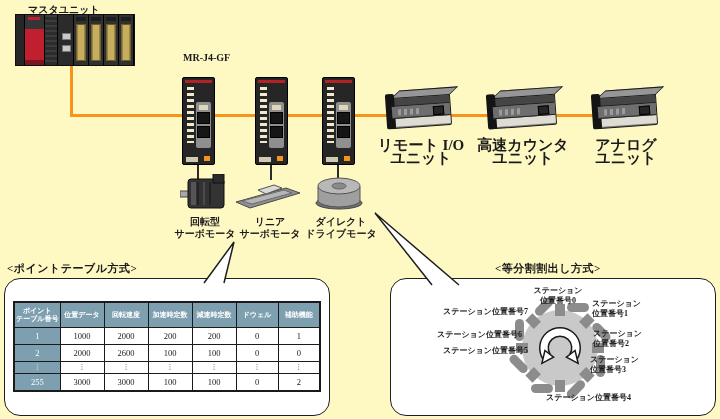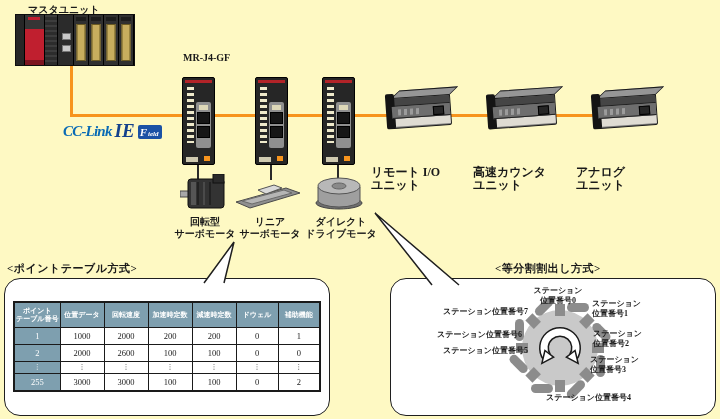--- a/index.html
+++ b/index.html
@@ -67,22 +67,22 @@
   .u1{left:391px;width:58px;} .u2{left:492px;width:62px;} .u3{left:597px;width:58px;}
   .u-roof{position:absolute;left:4px;right:-5px;top:-6px;height:6px;background:#969696;border:1px solid #1a1a1a;
           transform:skewX(-50deg);}
   .u-cap{position:absolute;left:-6px;top:-3px;width:9px;height:35px;background:#141414;border-radius:2px;}
   .u-top{height:9px;background:#454545;border-bottom:1px solid #222;}
   .u-mid{height:11px;background:#6e6e6e;border-bottom:1px solid #222;position:relative;}
   .u-mid .sq{position:absolute;right:6px;top:2px;width:9px;height:7px;background:#262626;border:1px solid #000;}
   .u-mid .marks{position:absolute;left:6px;top:3px;width:22px;height:6px;
                 background:repeating-linear-gradient(90deg,#9b9b9b 0 3px,#6e6e6e 3px 6px);}
   .u-bot{height:8px;background:#DFDCD3;}
-  .unit-label{top:139px;width:100px;text-align:left;font-size:12px;font-weight:bold;line-height:13px;
-              white-space:pre-line;z-index:2;margin-top:27px;}
+  .unit-label{top:139px;width:100px;text-align:center;font-size:15px;font-weight:bold;line-height:13px;
+              white-space:pre-line;z-index:2;}
   .ul1{left:371px;} .ul2{left:473px;} .ul3{left:576px;}
 
   
   .bubble{top:278px;width:326px;height:138px;background:#fff;border:1.6px solid #1f1f1f;border-radius:16px;
           z-index:3;box-sizing:border-box;}
   .bl{left:4px;} .br{left:390px;}
   .tail{z-index:4;} #tail-l{left:200px;top:240px;} #tail-r{left:370px;top:210px;}
   .bubble-title{top:261px;font-size:11px;font-weight:bold;z-index:5;letter-spacing:0.5px;}
   #title-l{left:7px;} #title-r{left:492px;width:112px;text-align:center;}
 
@@ -133,28 +133,20 @@
         <div class="stripe"></div>
       </div>
     <div class="m-slot">
         <div class="stripe"></div>
       </div>
     <div class="m-slot">
         <div class="stripe"></div>
       </div>
   </div>
 
-  <div class="abs cclogo">
-    <span class="lg-cc">CC-Link</span>
-    <span class="lg-ie">IE</span>
-    <span class="badge">
-      <span class="badge-f">F</span>
-      <span class="badge-ield">ield</span>
-    </span>
-  </div>
 
   <div class="abs amp-label">MR-J4-GF</div>
 
   <div class="abs amp a1">
     <div class="amp-top"></div>
     <div class="amp-leds"></div>
     <div class="amp-panel">
       <div class="amp-lblw"></div>
       <div class="amp-port"></div>
       <div class="amp-port"></div>

